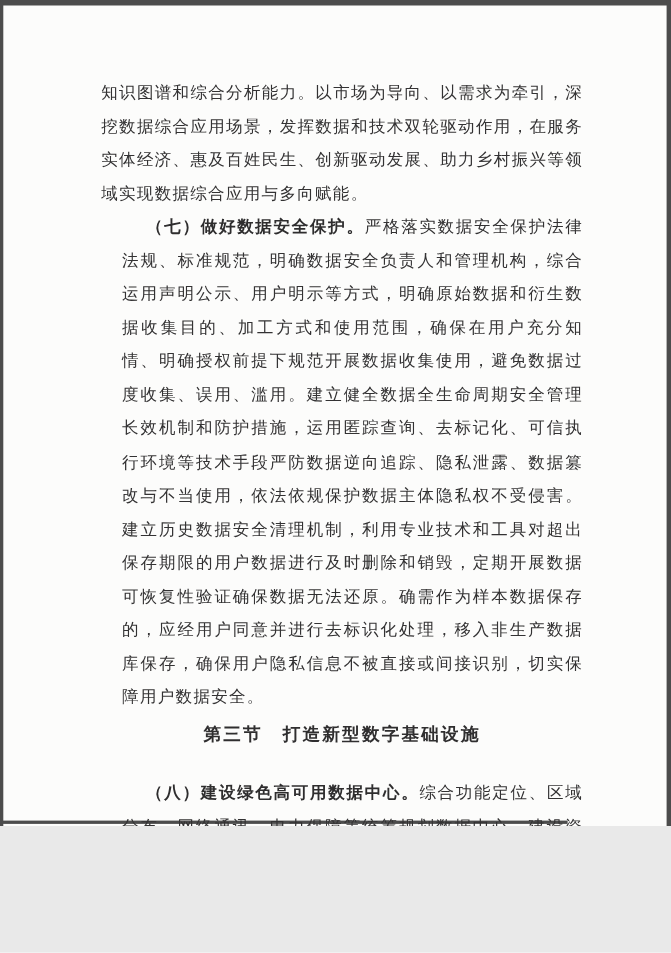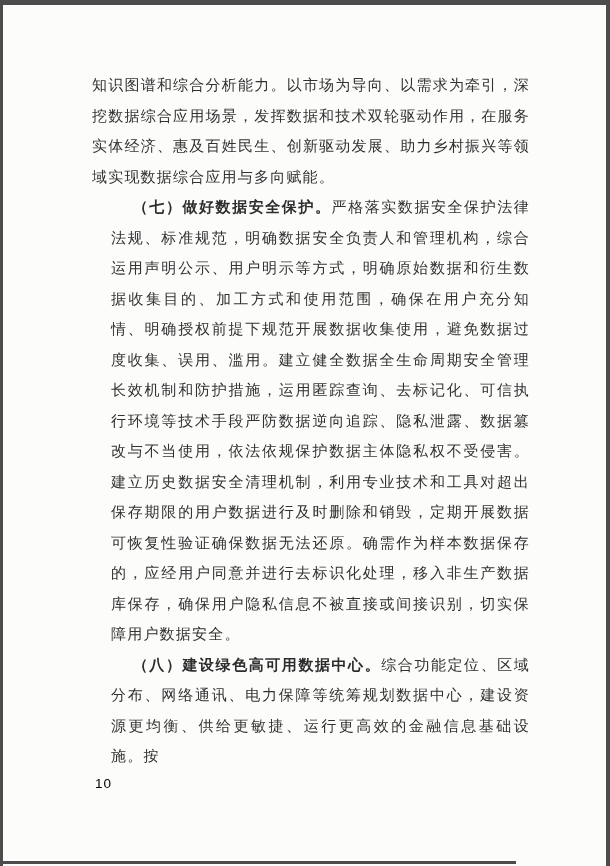--- a/index.html
+++ b/index.html
@@ -3,21 +3,21 @@
 <meta charset="utf-8">
 <style>
   html, body {
     margin: 0;
     padding: 0;
     background: #e9e9e9;
   }
   .page {
     position: relative;
     width: 610px;
-    height: 866px;
+    height: 751px;
     background: #fcfcfb;
     overflow: hidden;
     font-family: Liberation Sans, sans-serif;
   }
   
   .scan-edge { position: absolute; background: #4c4c4c; }
   .edge-top    { top: 0; left: 0; width: 610px; height: 5px; }
   .edge-left   { top: 0; left: 0; width: 3px; height: 866px; }
   .edge-right  { top: 0; right: 0; width: 4px; height: 866px; }
   .edge-bottom { left: 0; bottom: 2px; width: 516px; height: 3px; }
@@ -67,20 +67,21 @@
   <div class="scan-edge edge-left"></div>
   <div class="scan-edge edge-right"></div>
   <div class="scan-edge edge-bottom"></div>
 
   <div class="content">
 
     <p class="para">知识图谱和综合分析能力。以市场为导向、以需求为牵引，深挖数据综合应用场景，发挥数据和技术双轮驱动作用，在服务实体经济、惠及百姓民生、创新驱动发展、助力乡村振兴等领域实现数据综合应用与多向赋能。</p>
 
     <p class="para indent"><span class="lead">（七）做好数据安全保护。</span><span>严格落实数据安全保护法律法规、标准规范，明确数据安全负责人和管理机构，综合运用声明公示、用户明示等方式，明确原始数据和衍生数据收集目的、加工方式和使用范围，确保在用户充分知情、明确授权前提下规范开展数据收集使用，避免数据过度收集、误用、滥用。建立健全数据全生命周期安全管理长效机制和防护措施，运用匿踪查询、去标记化、可信执行环境等技术手段严防数据逆向追踪、隐私泄露、数据篡改与不当使用，依法依规保护数据主体隐私权不受侵害。建立历史数据安全清理机制，利用专业技术和工具对超出保存期限的用户数据进行及时删除和销毁，定期开展数据可恢复性验证确保数据无法还原。确需作为样本数据保存的，应经用户同意并进行去标识化处理，移入非生产数据库保存，确保用户隐私信息不被直接或间接识别，切实保障用户数据安全。</span></p>
 
+    <h2 class="section-heading">第三节　打造新型数字基础设施</h2>
 
     <p class="para indent"><span class="lead">（八）建设绿色高可用数据中心。</span><span>综合功能定位、区域分布、网络通讯、电力保障等统筹规划数据中心，建设资源更均衡、供给更敏捷、运行更高效的金融信息基础设施。按</span></p>
 
   </div>
 
   <div class="page-number">10</div>
 
 </div>
 
 </body></html>

